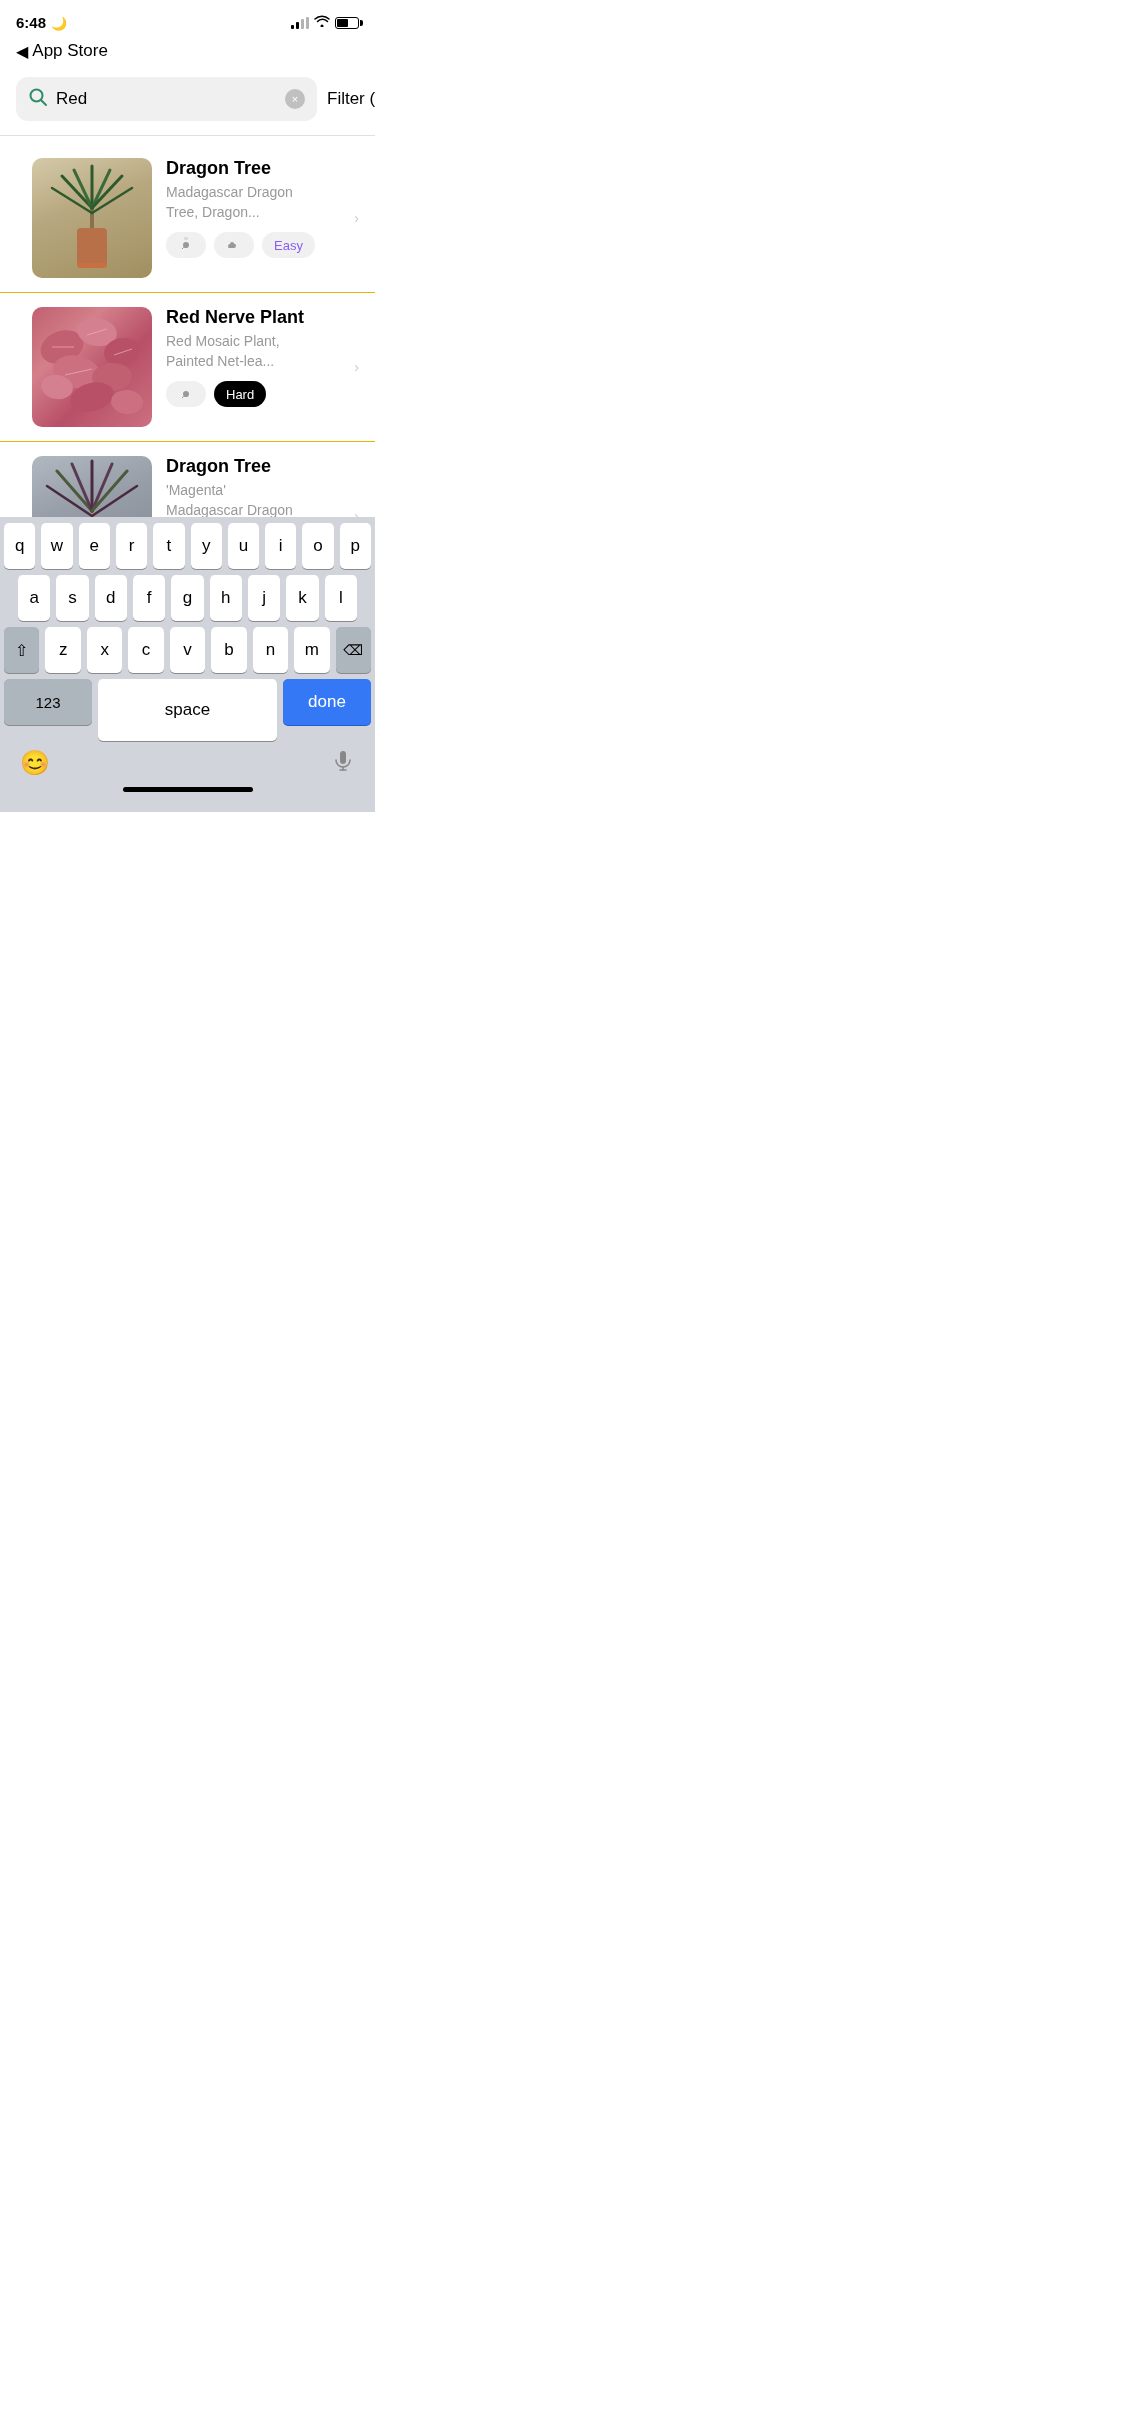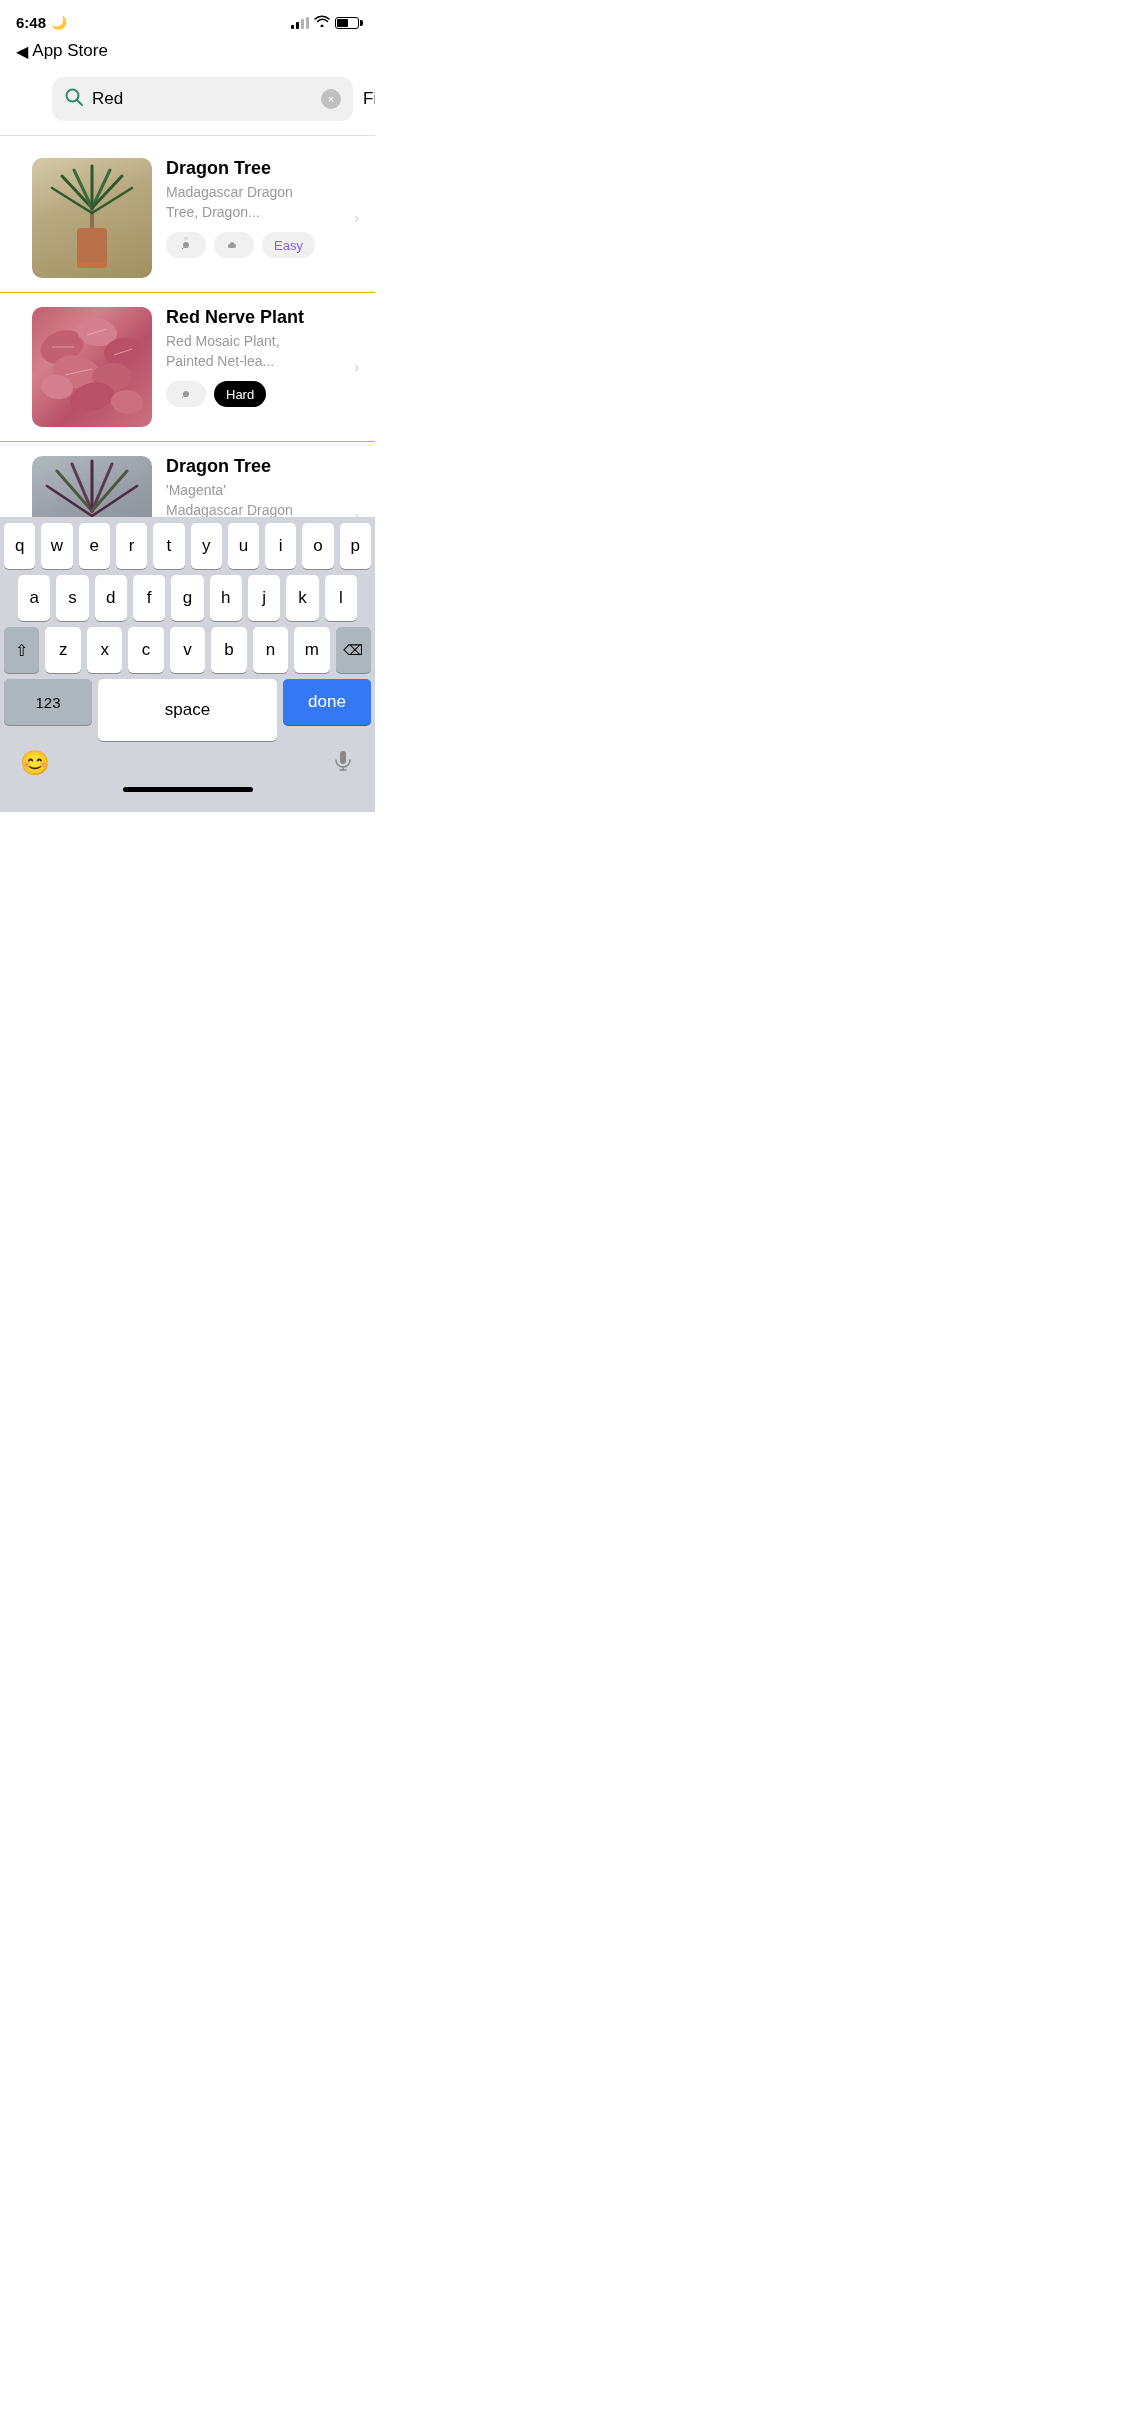--- a/index.html
+++ b/index.html
@@ -93,21 +93,20 @@
       font-size: 17px;
       color: #000000;
     }
 
     
     .search-bar-container {
       padding: 6px 16px;
       display: flex;
       align-items: center;
       gap: 10px;
-      margin-left: 36px;
     }
     .search-input-wrapper {
       flex: 1;
       background: #f0f0f0;
       border-radius: 12px;
       display: flex;
       align-items: center;
       padding: 10px 12px;
       gap: 8px;
     }
@@ -337,21 +336,21 @@
     
     .plant-svg {
       width: 100%;
       height: 100%;
     }
   </style>
 </head>
 <body>
 
 <div class="status-bar">
-  <div style="display:flex;align-items:center;gap:5px;">
+  <div style="display:flex;align-items:flex-end;gap:5px;">
     <span class="status-time">6:48</span>
     <span style="font-size:13px;">🌙</span>
   </div>
   <div class="status-icons">
     <div class="signal-bars">
       <div class="signal-bar low"></div>
       <div class="signal-bar mid"></div>
       <div class="signal-bar high"></div>
       <div class="signal-bar full"></div>
     </div>

